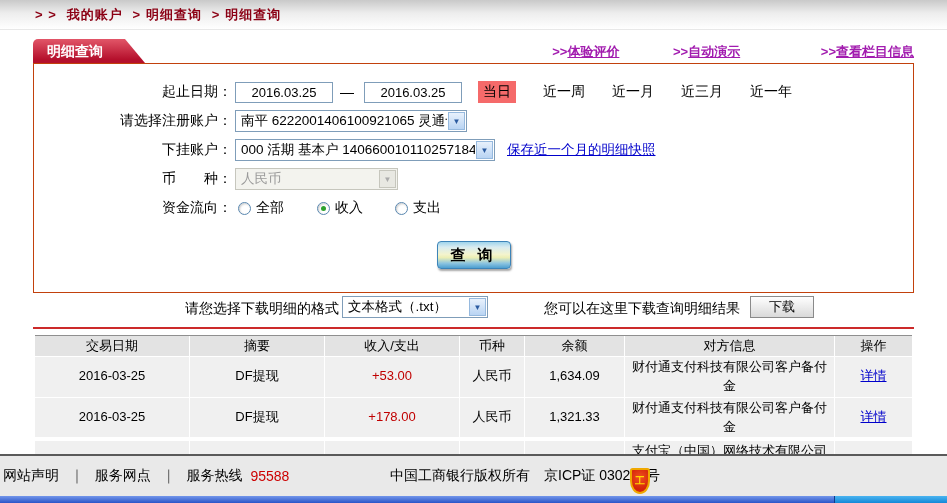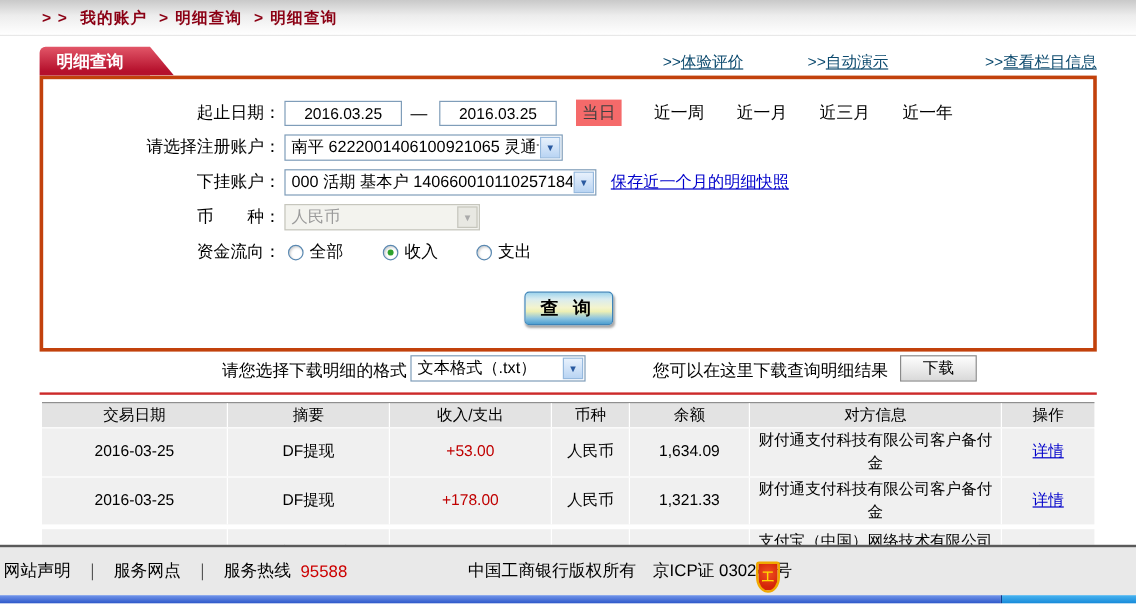--- a/index.html
+++ b/index.html
@@ -24,38 +24,38 @@
     position:relative; width:92px; height:24px; padding-left:14px;
     background:linear-gradient(180deg,#e25668 0%,#b5102c 85%);
     border-radius:5px 0 0 0; color:#fff; font-weight:bold; font-size:14px; line-height:24px;
   }
   .tab::after {
     content:''; position:absolute; right:-20px; top:0; width:20px; height:24px;
     background:linear-gradient(180deg,#e25668 0%,#b5102c 85%);
     clip-path:polygon(0 0, 0 100%, 100% 100%);
   }
   .hdr-links { position:absolute; right:0; top:4px; font-size:13px; white-space:nowrap; }
-  .hdr-links .lk { color:#0c4a6e; cursor:pointer; }
+  .hdr-links .lk { color:#a21caf; cursor:pointer;font-weight:bold; }
   .hdr-links .lk .pfx { text-decoration:none; }
   .hdr-links .lk .lbl { text-decoration:underline; }
   .hdr-links .lk + .lk.g1 { margin-left:50px; }
   .hdr-links .lk + .lk.g2 { margin-left:77px; }
   
   .form-box {
-    border:3px solid #c2410c; height:230px; background:#fff; padding-top:17px;
+    border:1px solid #c2410c; height:230px; background:#fff; padding-top:17px;
   }
   .form-row { display:flex; align-items:center; margin-bottom:7px; height:22px; }
   .flabel { width:198px; text-align:right; font-size:14px; flex:0 0 198px; }
   .date-input {
     width:98px; height:21px; border:1px solid #7f9db9; text-align:center;
     font-size:13px; font-family:"Liberation Sans",sans-serif; margin-left:3px; outline:none;
   }
   .dash { margin:0 7px; font-size:14px; }
   .today-btn {
-    margin-left:16px; width:38px; height:22px; background:#f56a6a; color:#404040;
+    margin-left:16px; width:38px; height:22px; background:#f56a6a; color:#000000;
     font-size:14px; display:flex; align-items:center; justify-content:center; cursor:pointer;
   }
   .quick { margin-left:27px; font-size:14px; cursor:pointer; }
   .xp-select {
     height:22px; border:1px solid #7f9db9; background:#fff; margin-left:3px;
     display:flex; align-items:center; cursor:pointer;
   }
   .xp-select .txt { flex:1; padding:0 5px; font-size:13.5px; white-space:nowrap; overflow:hidden; }
   .xp-select .arrow {
     width:17px; height:18px; margin:1px; flex:0 0 17px;

